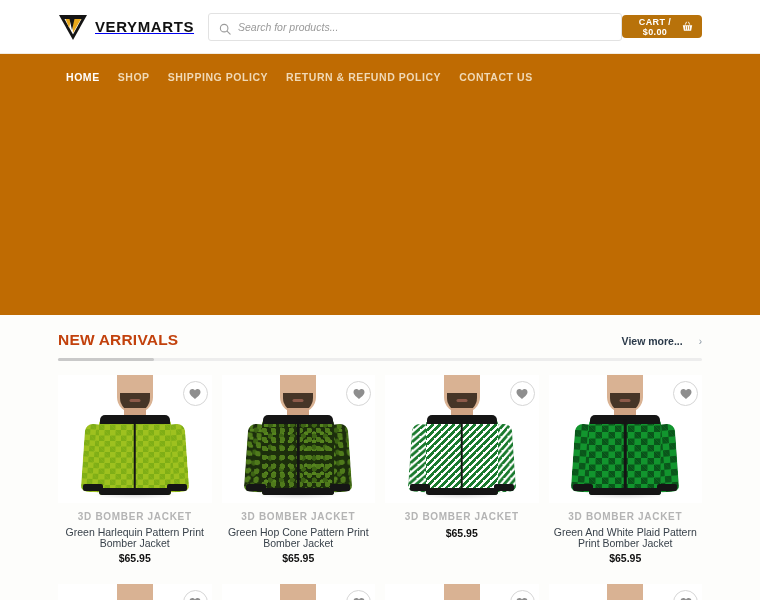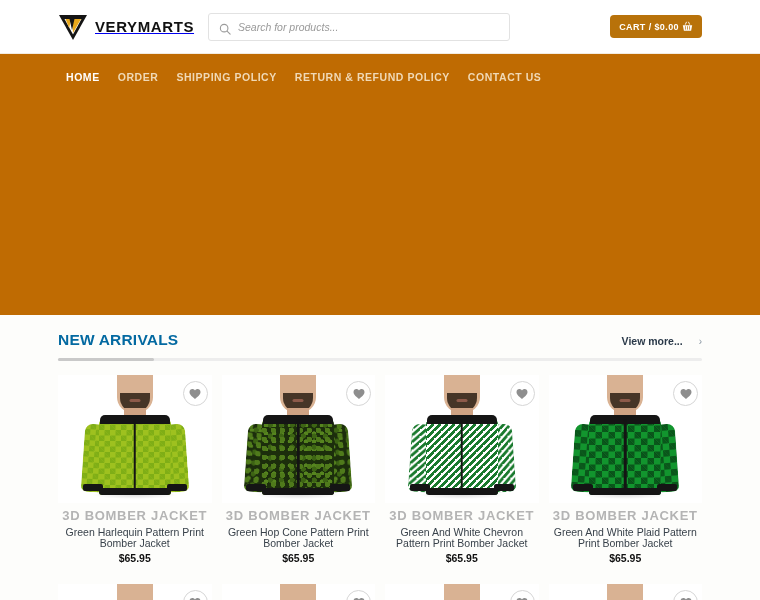--- a/index.html
+++ b/index.html
@@ -18,21 +18,21 @@
     padding: 0 58px;
     position: relative;
   }
   .brand { display:flex; align-items:center; gap:7px; width:148px; flex:0 0 auto; }
   .logo-mark { width:30px; height:28px; position:relative; flex:0 0 auto; }
   .brand-name {
     font-size:15px; font-weight:bold; letter-spacing:0.6px; color:#111111;
     font-family:"Liberation Sans", sans-serif;
   }
 
-  .search-wrap { flex:0 0 auto; width:302px; margin-left:2px; }
+  .search-wrap { flex:0 0 auto; width:414px; margin-left:2px; }
   .search-box {
     height:28px; border:1px solid #e2e2e2; border-radius:3px; background:#fff;
     display:flex; align-items:center; padding:0 10px; gap:7px;
   }
   .search-icon { width:12px; height:12px; flex:0 0 auto; display:block; }
   .search-input {
     border:none; outline:none; flex:1; height:100%;
     font-size:10.5px; font-style:italic; color:#8f8f8f;
     font-family:"Liberation Sans", sans-serif; background:transparent;
   }
@@ -66,21 +66,21 @@
   .nav-item.active { color:#ffffff; }
   .nav-item + .nav-item { margin-left:9px; }
 
   
   .section { padding: 0 58px; background:#fdfdfb; }
   .section-head {
     display:flex; align-items:baseline; justify-content:space-between;
     padding-top:16px;
   }
   .section-title {
-    font-size:15.5px; font-weight:bold; color:#0369a1;
+    font-size:15.5px; font-weight:bold; color:#c2410c;
     letter-spacing:0.2px; font-family:"Liberation Sans", sans-serif;
   }
   .view-more {
     font-size:10.5px; font-weight:bold; color:#2b3a4a; text-decoration:none;
     cursor:pointer; display:flex; align-items:center; gap:16px;
     font-family:"Liberation Sans", sans-serif;
   }
   .chev { color:#8a97a3; font-size:10px; font-weight:normal; }
 
   .divider { position:relative; height:3px; margin-top:9px; background:#ededed; border-radius:2px; }
@@ -186,21 +186,21 @@
     background-color:#12952e;
     background-image:
       linear-gradient(45deg, rgba(0,0,0,.42) 25%, transparent 25%, transparent 75%, rgba(0,0,0,.42) 75%),
       linear-gradient(45deg, rgba(0,0,0,.42) 25%, transparent 25%, transparent 75%, rgba(0,0,0,.42) 75%);
     background-size:13px 13px;
     background-position:0 0, 6.5px 6.5px;
   }
 
   .meta { text-align:center; padding-top:3px; }
   .cat {
-    font-size:13px; color:#b4b4b4; letter-spacing:0.7px; font-weight:bold;
+    font-size:10px; color:#b4b4b4; letter-spacing:0.7px; font-weight:bold;
     text-transform:uppercase; font-family:"Liberation Sans", sans-serif;
     cursor:pointer; text-decoration:none; display:inline-block;
   }
   .ptitle {
     font-size:10.5px; color:#39424b; line-height:11px; margin-top:3px;
     cursor:pointer; text-decoration:none; display:block;
     font-family:"Liberation Sans", sans-serif;
   }
   .price {
     font-size:10.5px; font-weight:bold; color:#111; margin-top:3px;
@@ -248,21 +248,21 @@
           <path d="M1 5 H13" stroke="#b8720a" stroke-width="0.8"></path>
           <path d="M4.4 6.6 V11 M7 6.6 V11 M9.6 6.6 V11" stroke="#b8720a" stroke-width="0.9"></path>
         </svg>
       </span>
     </button>
   </div>
 
   <div class="hero">
     <nav class="nav">
       <a class="nav-item active" href="#">HOME</a>
-      <a class="nav-item" href="#">ORDER</a>
+      <a class="nav-item" href="#">SHOP</a>
       <a class="nav-item" href="#">SHIPPING POLICY</a>
       <a class="nav-item" href="#">RETURN &amp; REFUND POLICY</a>
       <a class="nav-item" href="#">CONTACT US</a>
     </nav>
   </div>
 
   <div class="section">
     <div class="section-head">
       <div class="section-title">NEW ARRIVALS</div>
       <a class="view-more" href="#">
@@ -364,21 +364,20 @@
                 <div class="zip"></div>
               <div class="cuff-l"></div>
                 <div class="cuff-r"></div>
                 <div class="hem"></div>
             </div>
             <div class="shadow"></div>
           </div>
         </div>
         <div class="meta">
           <a class="cat" href="#">3D BOMBER JACKET</a>
-          <a class="ptitle" href="#">Green And White Chevron Pattern Print Bomber Jacket</a>
           <div class="price">$65.95</div>
         </div>
       </div>
 
       <div class="card">
         <div class="img-area">
           <button class="wish-btn">
             <span class="heart-icon">
               <svg viewBox="0 0 14 13" width="12" height="12" aria-hidden="true">
                   <path d="M7 12.2 C2.2 8.6 0.6 6.3 0.6 4.1 C0.6 2.1 2.1 0.8 3.9 0.8 C5.2 0.8 6.3 1.5 7 2.5 C7.7 1.5 8.8 0.8 10.1 0.8 C11.9 0.8 13.4 2.1 13.4 4.1 C13.4 6.3 11.8 8.6 7 12.2 Z" fill="#8e8e8e"></path>

